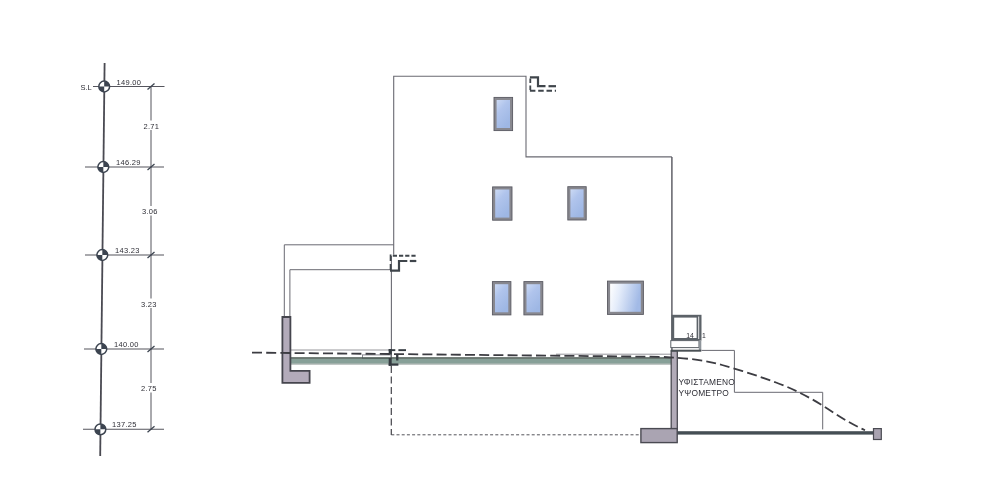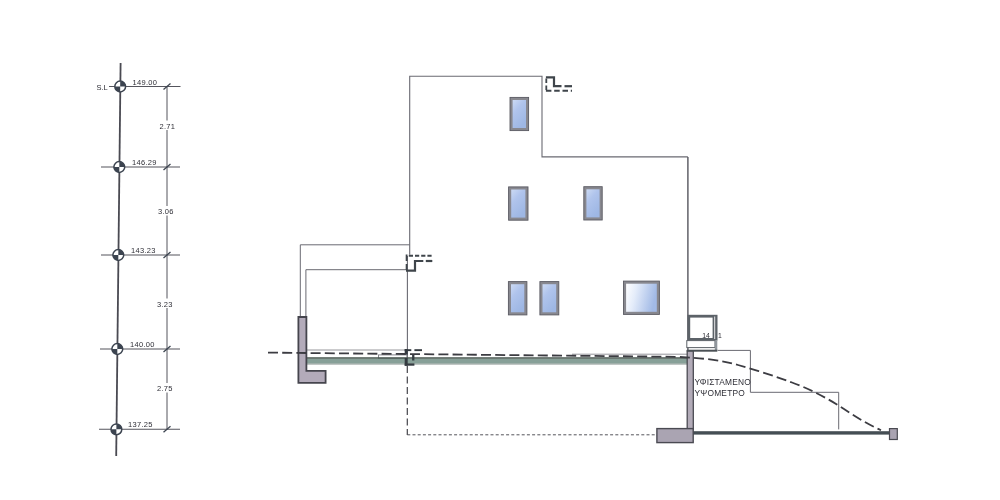--- a/index.html
+++ b/index.html
@@ -1,17 +1,17 @@
 <!DOCTYPE html>
 <html><head>
 <meta charset="utf-8">
 <style>
   html,body{margin:0;padding:0;background:#ffffff;}
   .page{position:relative;width:920px;height:500px;background:#ffffff;overflow:hidden;
-        font-family:"Liberation Sans", sans-serif;margin-left:16px;}
+        font-family:"Liberation Sans", sans-serif;}
   svg{position:absolute;left:0;top:0;}
   text{font-family:"Liberation Sans", sans-serif;fill:#2e2e36;}
 </style>
 </head>
 <body>
 <div class="page">
 <svg width="1000" height="500" viewBox="0 0 1000 500">
 <defs>
   <linearGradient id="glassV" x1="0" y1="0" x2="0.55" y2="1">
     <stop offset="0" stop-color="#ccdaf4"></stop>

